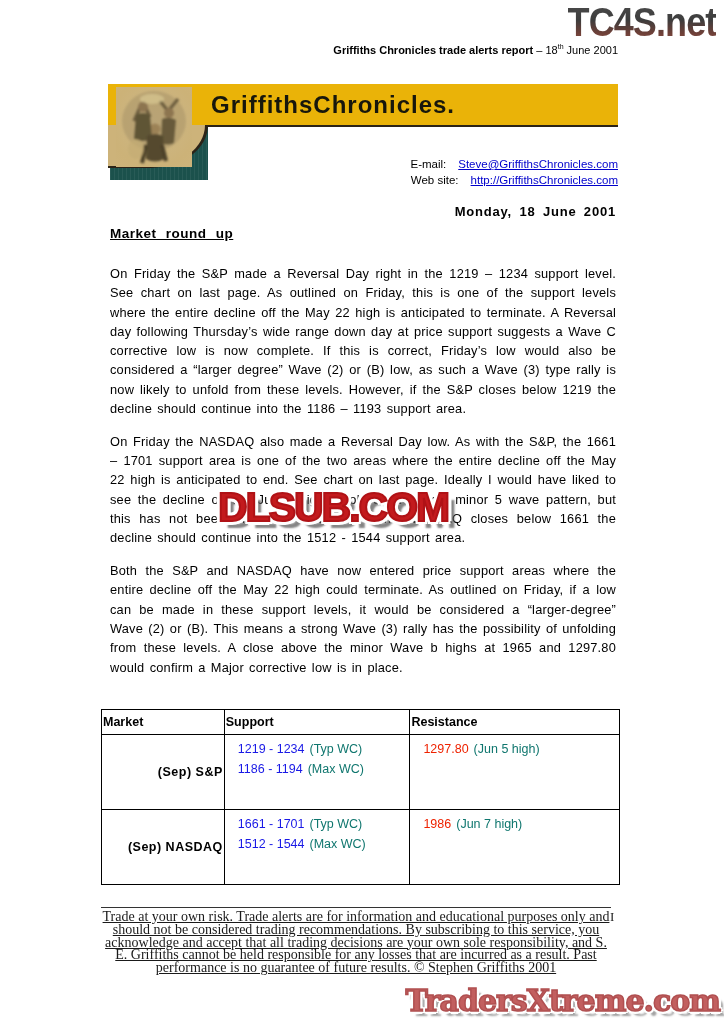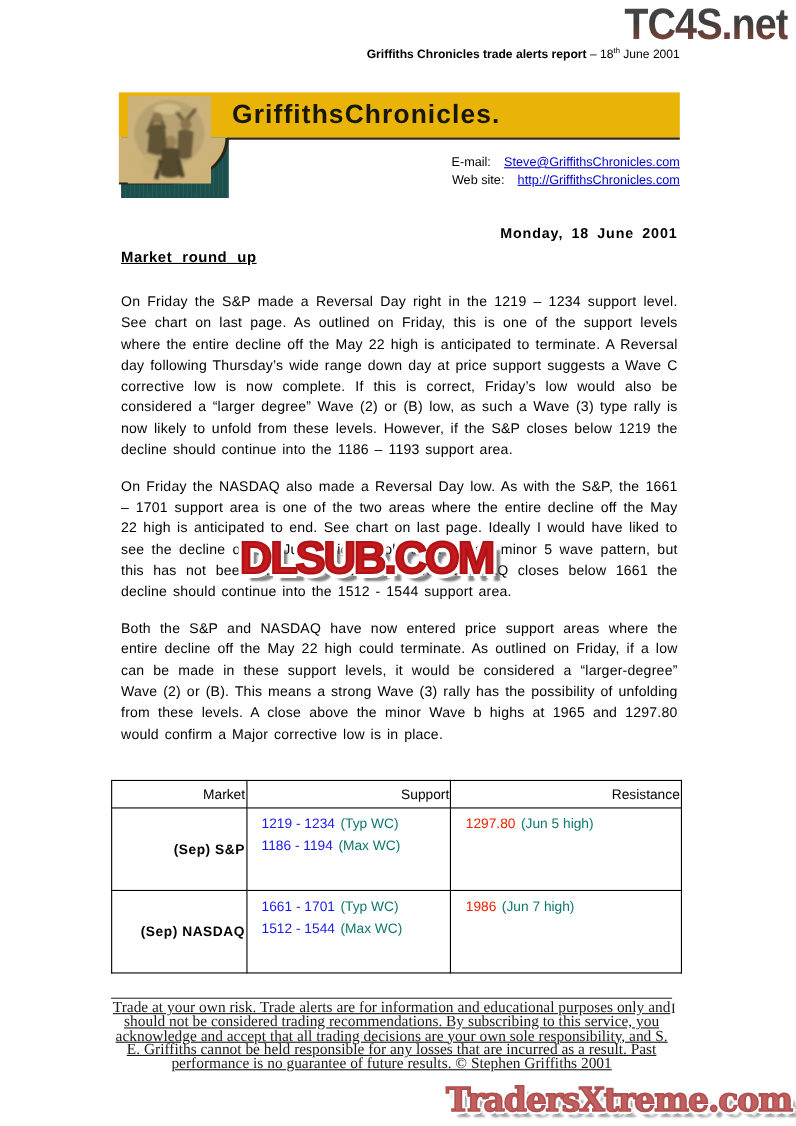--- a/index.html
+++ b/index.html
@@ -24,21 +24,21 @@
          font-size:24px;font-weight:bold;letter-spacing:1px;color:#17170c;}
   .band-underline{position:absolute;left:99px;top:41px;width:411px;height:2px;background:#2b2317;}
   .teal{position:absolute;left:2px;top:41px;width:98px;height:55px;background:#1b514c;
         background-image:repeating-linear-gradient(90deg,rgba(255,255,255,.06) 0 1px,transparent 1px 4px);}
   .curve{position:absolute;left:0;top:41px;width:100px;height:43px;background:#cdb37a;
          border-right:3px solid #2b2317;border-bottom:2px solid #2b2317;
          border-bottom-right-radius:60px 45px;box-sizing:border-box;}
   .photo{position:absolute;left:8px;top:3px;width:76px;height:80px;z-index:5;}
 
   
-  .contact{position:absolute;top:140px;right:106px;font-size:11.5px;line-height:16px;text-align:right;}
+  .contact{position:absolute;top:156px;right:106px;font-size:11.5px;line-height:16px;text-align:right;}
   .c-row{display:flex;justify-content:flex-end;gap:12px;}
   .c-label{color:#000;}
   .c-link{color:#0000cc;text-decoration:underline;cursor:pointer;}
   .tagline{position:absolute;left:108px;top:176px;width:508px;text-align:right;font-size:11.5px;}
   .dateline{position:absolute;top:204px;right:108px;font-size:13px;font-weight:bold;
             letter-spacing:.8px;word-spacing:3px;}
   .heading{position:absolute;left:110px;top:226px;font-size:13.5px;font-weight:bold;
            text-decoration:underline;letter-spacing:.5px;word-spacing:5px;}
 
   
@@ -51,21 +51,21 @@
          font-weight:bold;font-size:41px;line-height:44px;letter-spacing:-2px;color:#c31a1d;
          -webkit-text-stroke:2px #b01216;
          text-shadow:-4px 0 0 #fff,4px 0 0 #fff,0 -4px 0 #fff,0 4px 0 #fff,
                      -3px -3px 0 #fff,3px -3px 0 #fff,-3px 3px 0 #fff,3px 3px 0 #fff,
                      7px 7px 2px rgba(90,90,90,.75);}
 
   
   .levels{position:absolute;left:101px;top:709px;width:519px;border-collapse:collapse;
           font-size:12.5px;}
   .levels th,.levels td{border:1.5px solid #000;}
-  .levels th{height:22px;font-weight:normal;text-align:right;}
+  .levels th{height:22px;font-weight:bold;text-align:left;}
   .col-market{width:123px;}
   .col-support{width:186px;}
   .col-resist{width:210px;}
   .cell-market{text-align:right;vertical-align:middle;font-weight:bold;letter-spacing:.5px;height:72px;}
   .cell-vals{vertical-align:top;padding:4px 4px 4px 13px;line-height:20px;}
   .rng{color:#1a1ae6;}
   .note{color:#0f766e;margin-left:5px;}
   .res{color:#ee2200;}
 
   

